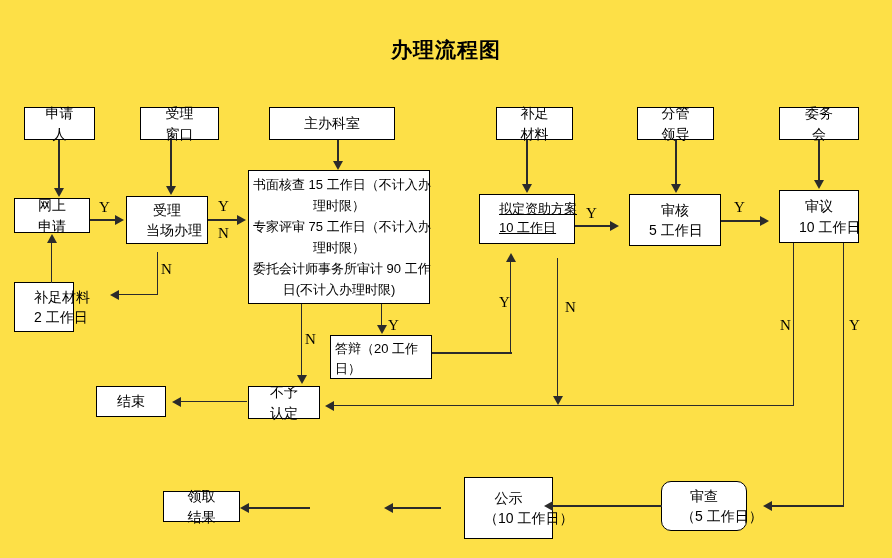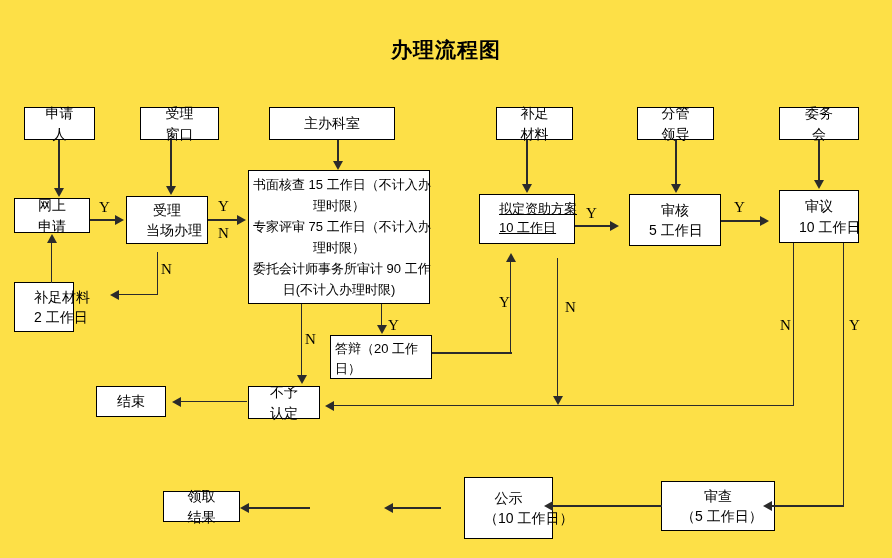--- a/index.html
+++ b/index.html
@@ -206,21 +206,21 @@
   </div>
 
 
   <div class="box" style="left:440px; top:477px; width:89px; height:62px;margin-left:24px;">
     <span class="boxinner">
       <span class="ln">公示</span>
       <span class="ln">（10 工作日）</span>
     </span>
   </div>
 
-  <div class="box" style="left:661px; top:481px; width:114px; height:50px;">
+  <div class="box" style="left:661px; top:481px; width:86px; height:50px;border-radius:10px;">
     <span class="boxinner">
       <span class="ln">审查</span>
       <span class="ln">（5 工作日）</span>
     </span>
   </div>
 
   <div class="edge v thick" style="left:58px; top:140px; height:49px;"></div>
   <div class="arrow down" style="left:54px; top:188px;"></div>
 
   <div class="edge v thick" style="left:170px; top:140px; height:47px;"></div>

